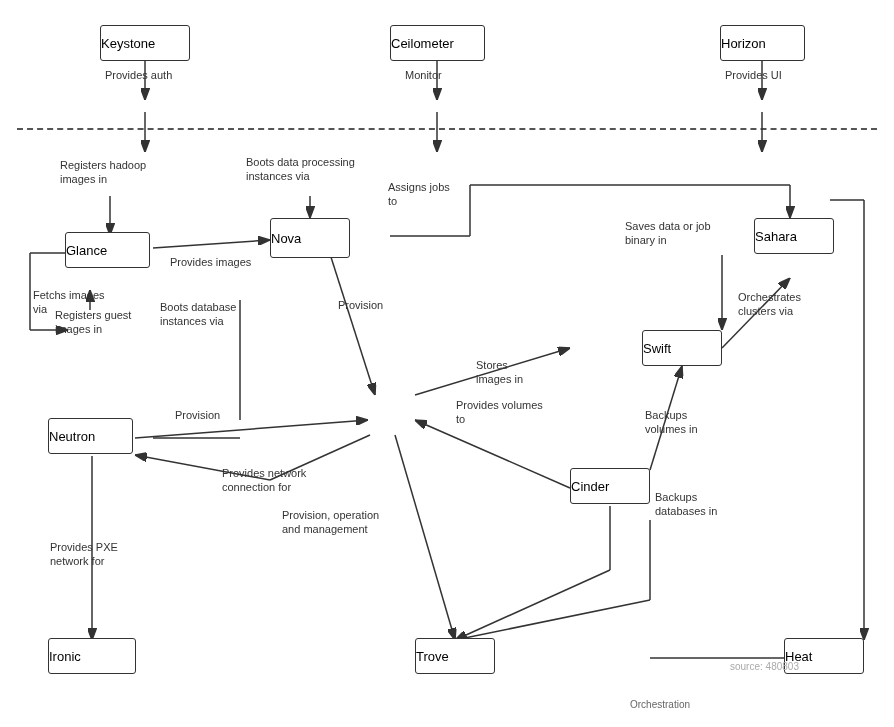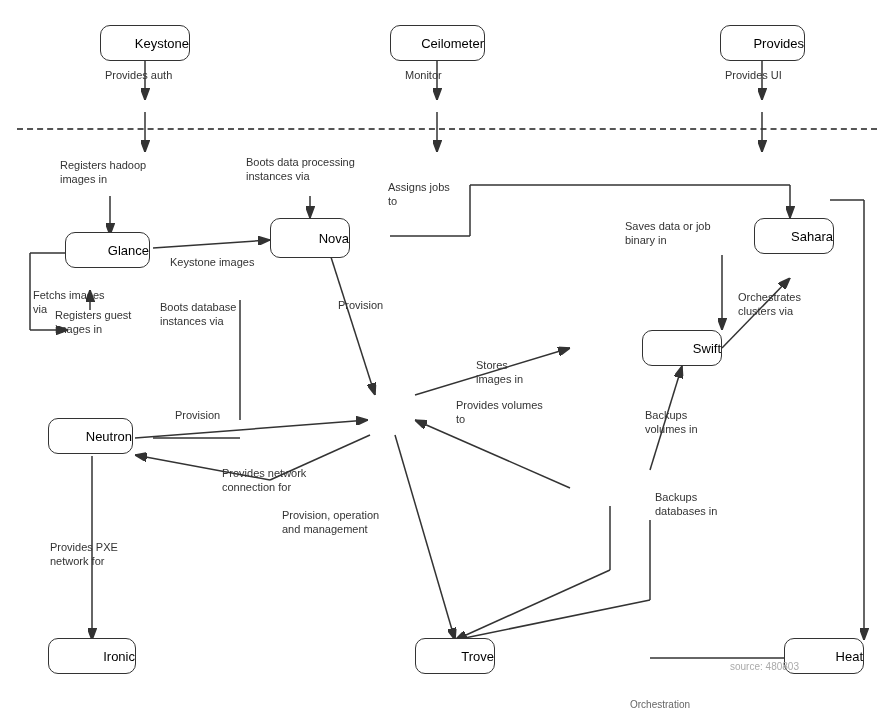--- a/index.html
+++ b/index.html
@@ -13,25 +13,25 @@
       position: relative;
     }
     #diagram {
       position: relative;
       width: 894px;
       height: 727px;
     }
     .node {
       position: absolute;
       border: 1.5px solid #333;
-      border-radius: 10px;
+      border-radius: 3px;
       background: #fff;
       display: flex;
       align-items: center;
-      justify-content: flex-end;
+      justify-content: flex-start;
       text-align: center;
       font-size: 13px;
       font-weight: normal;
     }
     .diamond {
       position: absolute;
       background: #fff;
       border: none;
       display: flex;
       align-items: center;
@@ -174,21 +174,21 @@
   </div>
 
   <div class="node" style="left:390px; top:25px; width:95px; height:36px;">
     <span>Ceilometer</span>
   </div>
   <div class="label" style="left:405px; top:68px; width:65px;">
     <span>Monitor</span>
   </div>
 
   <div class="node" style="left:720px; top:25px; width:85px; height:36px;">
-    <span>Provides</span>
+    <span>Horizon</span>
   </div>
   <div class="label" style="left:725px; top:68px; width:80px;">
     <span>Provides UI</span>
   </div>
 
   <div class="label" style="left:60px; top:158px; width:110px;">
     Registers hadoop<br>images in
   </div>
 
   <div class="label" style="left:246px; top:155px; width:130px;">
@@ -217,21 +217,21 @@
 
   <div class="node" style="left:270px; top:218px; width:80px; height:40px;">
     <span>Nova</span>
   </div>
 
   <div class="label" style="left:160px; top:300px; width:115px;">
     Boots database<br>instances via
   </div>
 
   <div class="label" style="left:170px; top:255px; width:95px;">
-    Keystone images
+    Provides images
   </div>
 
   <div class="label" style="left:338px; top:298px; width:70px;">
     Provision
   </div>
 
   <div class="label" style="left:476px; top:358px; width:80px;">
     Stores<br>images in
   </div>
 
@@ -257,20 +257,23 @@
   </div>
 
   <div class="label" style="left:222px; top:466px; width:115px;">
     Provides network<br>connection for
   </div>
 
   <div class="label" style="left:456px; top:398px; width:90px;">
     Provides volumes to
   </div>
 
+  <div class="node" style="left:570px; top:468px; width:80px; height:36px;">
+    <span>Cinder</span>
+  </div>
 
   <div class="label" style="left:645px; top:408px; width:80px;">
     Backups<br>volumes in
   </div>
 
   <div class="label" style="left:655px; top:490px; width:85px;">
     Backups<br>databases in
   </div>
 
   <div class="label" style="left:50px; top:540px; width:90px;">

